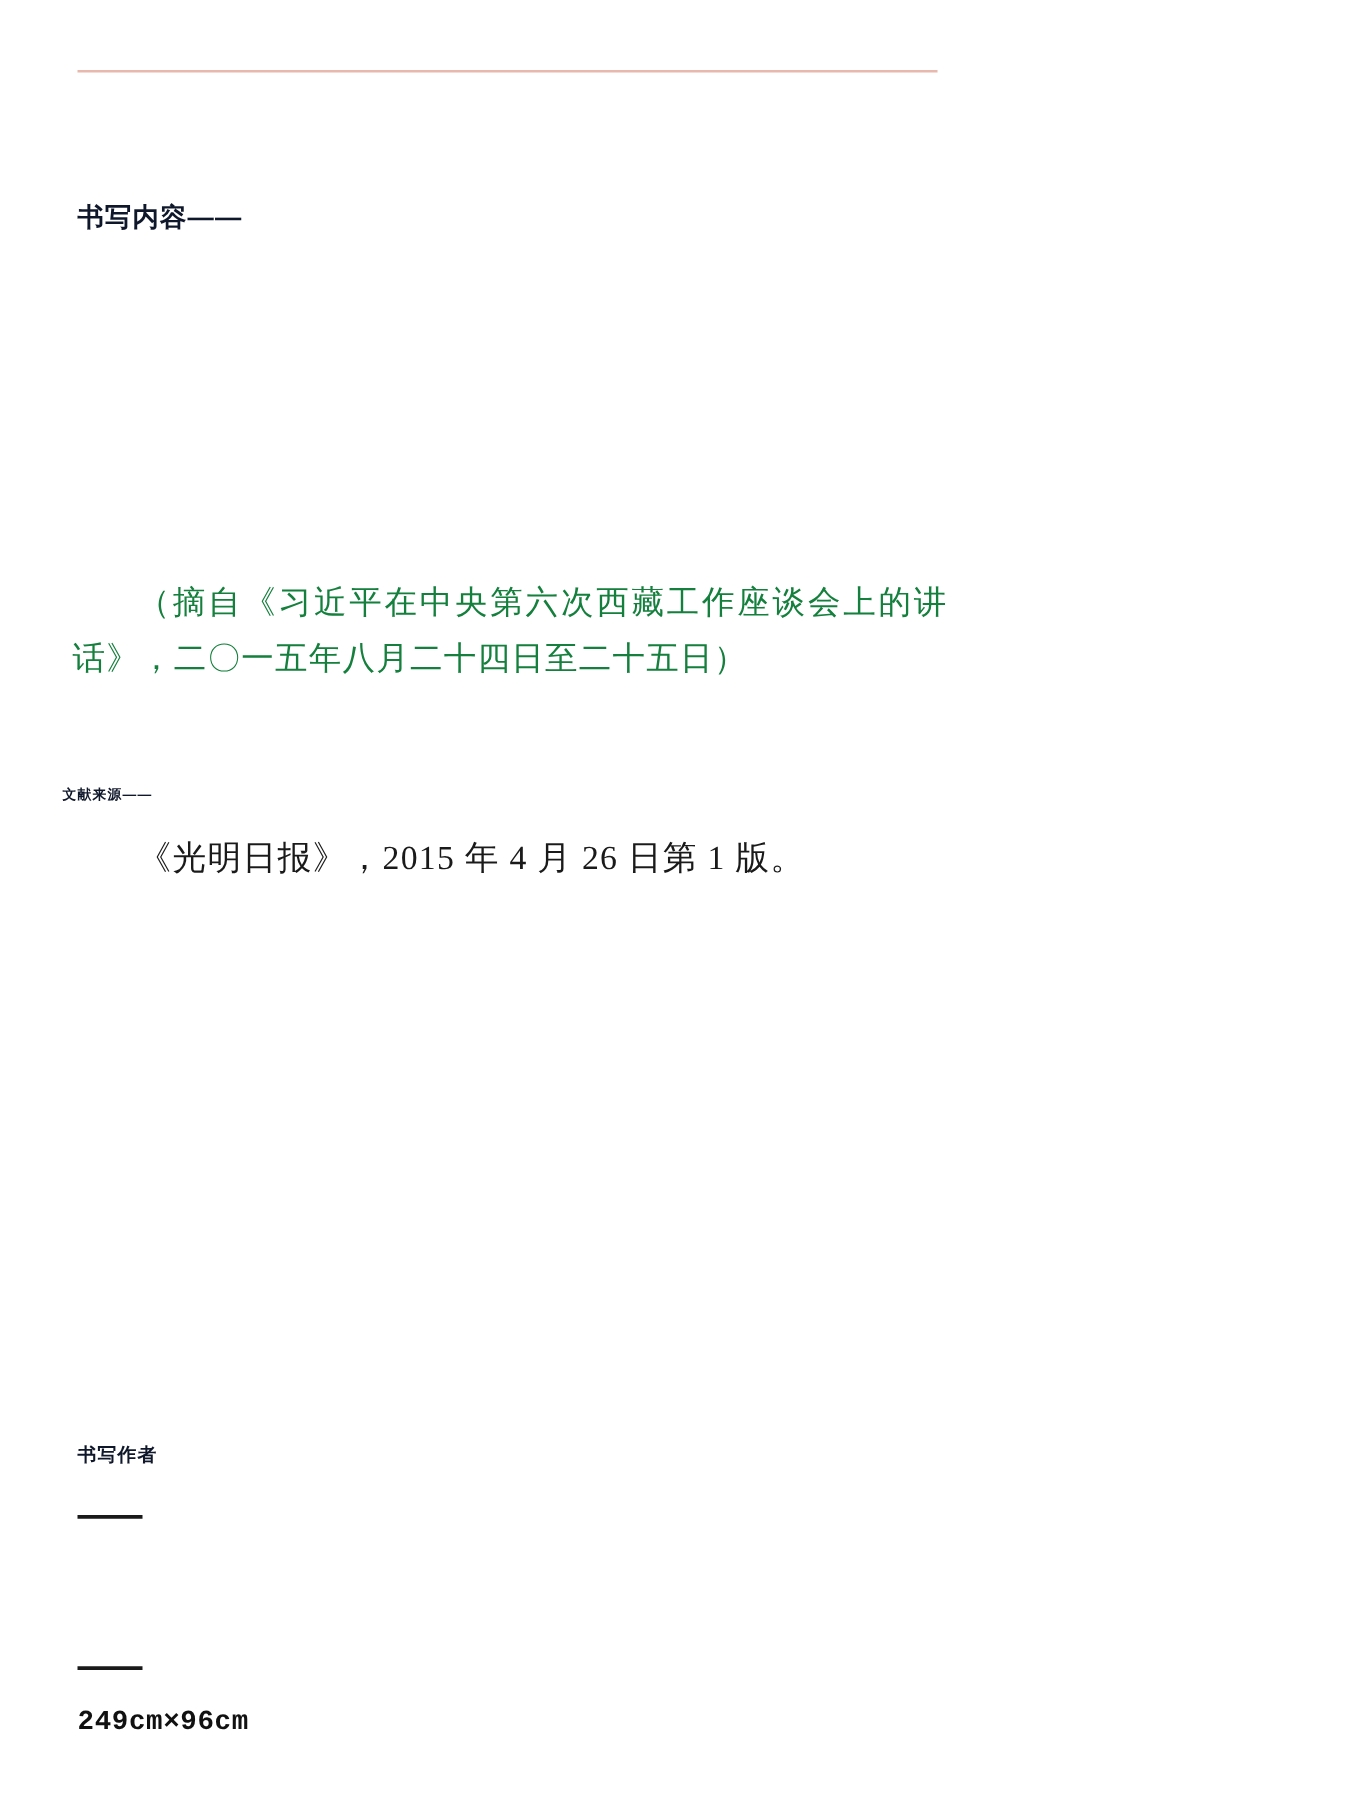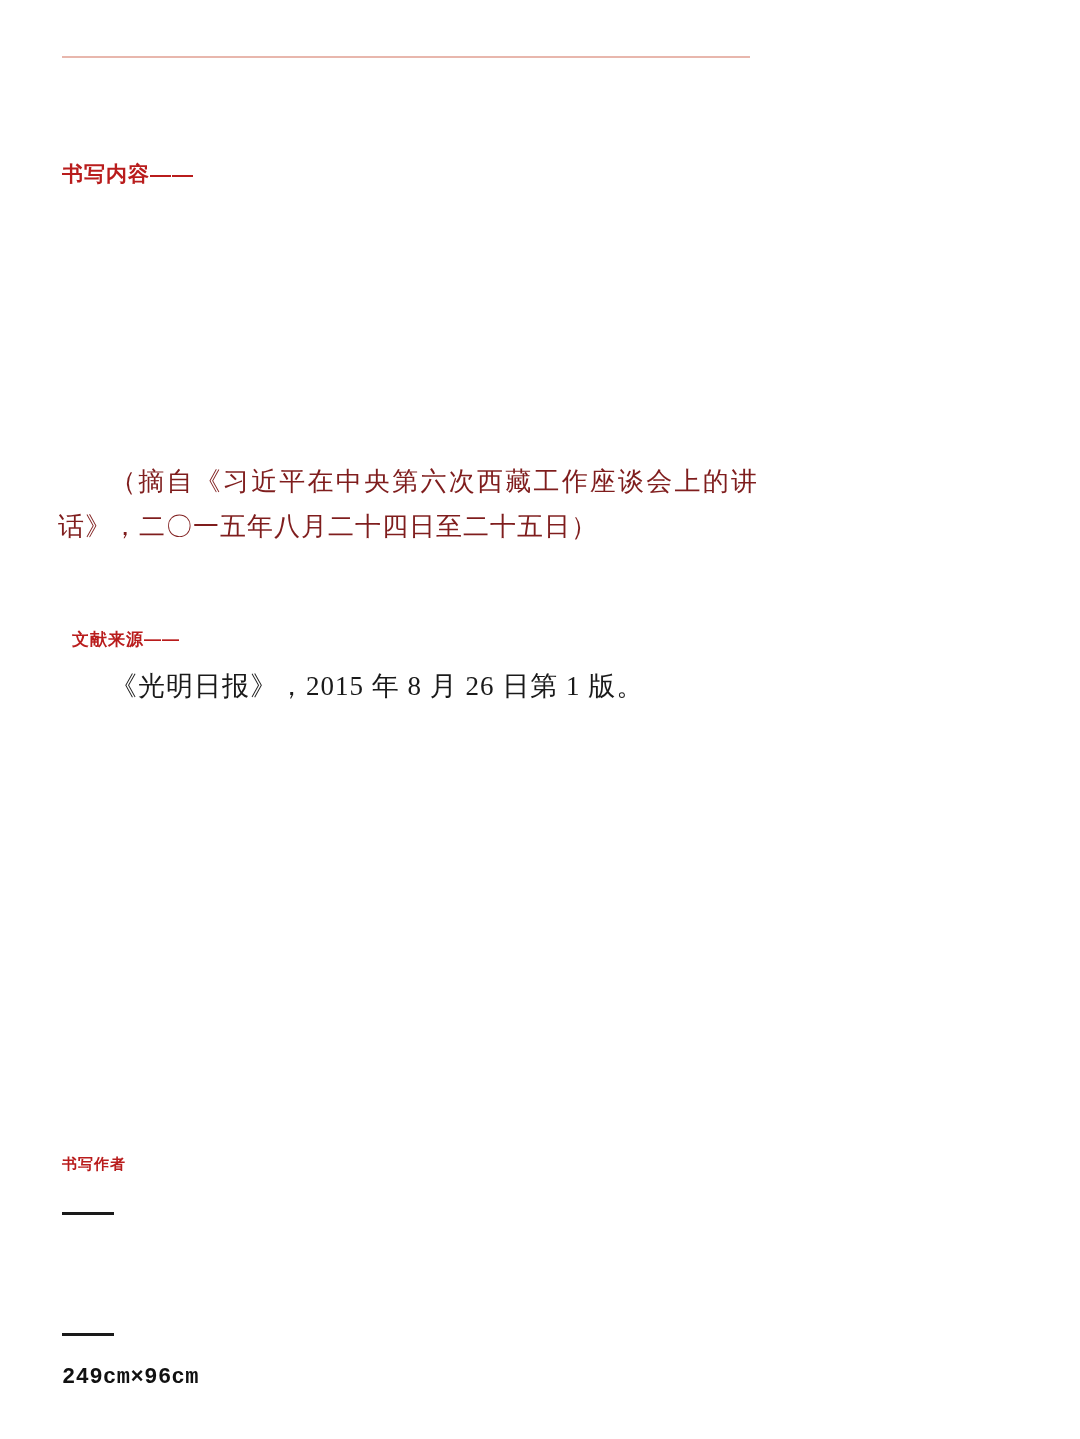--- a/index.html
+++ b/index.html
@@ -28,21 +28,21 @@
     top: 56px;
     width: 688px;
     height: 2px;
     background: #e8b7ad;
   }
   .section-label {
     font-family: "Liberation Sans", sans-serif;
     font-weight: bold;
     font-size: 21px;
     letter-spacing: 1px;
-    color: #b91c1c;
+    color: #0f172a;
   }
   .lbl-content {
     position: absolute;
     left: 62px;
     top: 160px;
   }
   .body-text {
     position: absolute;
     left: 58px;
     top: 205px;
@@ -58,28 +58,28 @@
   .attribution {
     position: absolute;
     left: 58px;
     top: 460px;
     width: 700px;
     font-family: "Liberation Serif", serif;
     font-size: 26px;
     line-height: 1.72;
     letter-spacing: 1px;
     text-indent: 52px;
-    color: #7f1d1d;
+    color: #15803d;
     text-align: justify;
   }
   .lbl-source {
     position: absolute;
-    left: 72px;
+    left: 50px;
     top: 628px;
-    font-size: 17px;
+    font-size: 11px;
   }
   .source-text {
     position: absolute;
     left: 58px;
     top: 668px;
     width: 700px;
     font-family: "Liberation Serif", serif;
     font-size: 27px;
     letter-spacing: 1px;
     text-indent: 52px;
@@ -128,21 +128,21 @@
 
   <div class="top-rule"></div>
 
   <div class="section-label lbl-content">书写内容——</div>
 
 
   <div class="attribution">（摘自《习近平在中央第六次西藏工作座谈会上的讲话》，二〇一五年八月二十四日至二十五日）</div>
 
   <div class="section-label lbl-source">文献来源——</div>
 
-  <div class="source-text">《光明日报》，2015 年 8 月 26 日第 1 版。</div>
+  <div class="source-text">《光明日报》，2015 年 4 月 26 日第 1 版。</div>
 
   <div class="section-label lbl-author">书写作者</div>
 
   <div class="rule-short rule-above-name"></div>
 
 
   <div class="rule-short rule-below-name"></div>
 
   <div class="dimensions">249cm×96cm</div>
 

